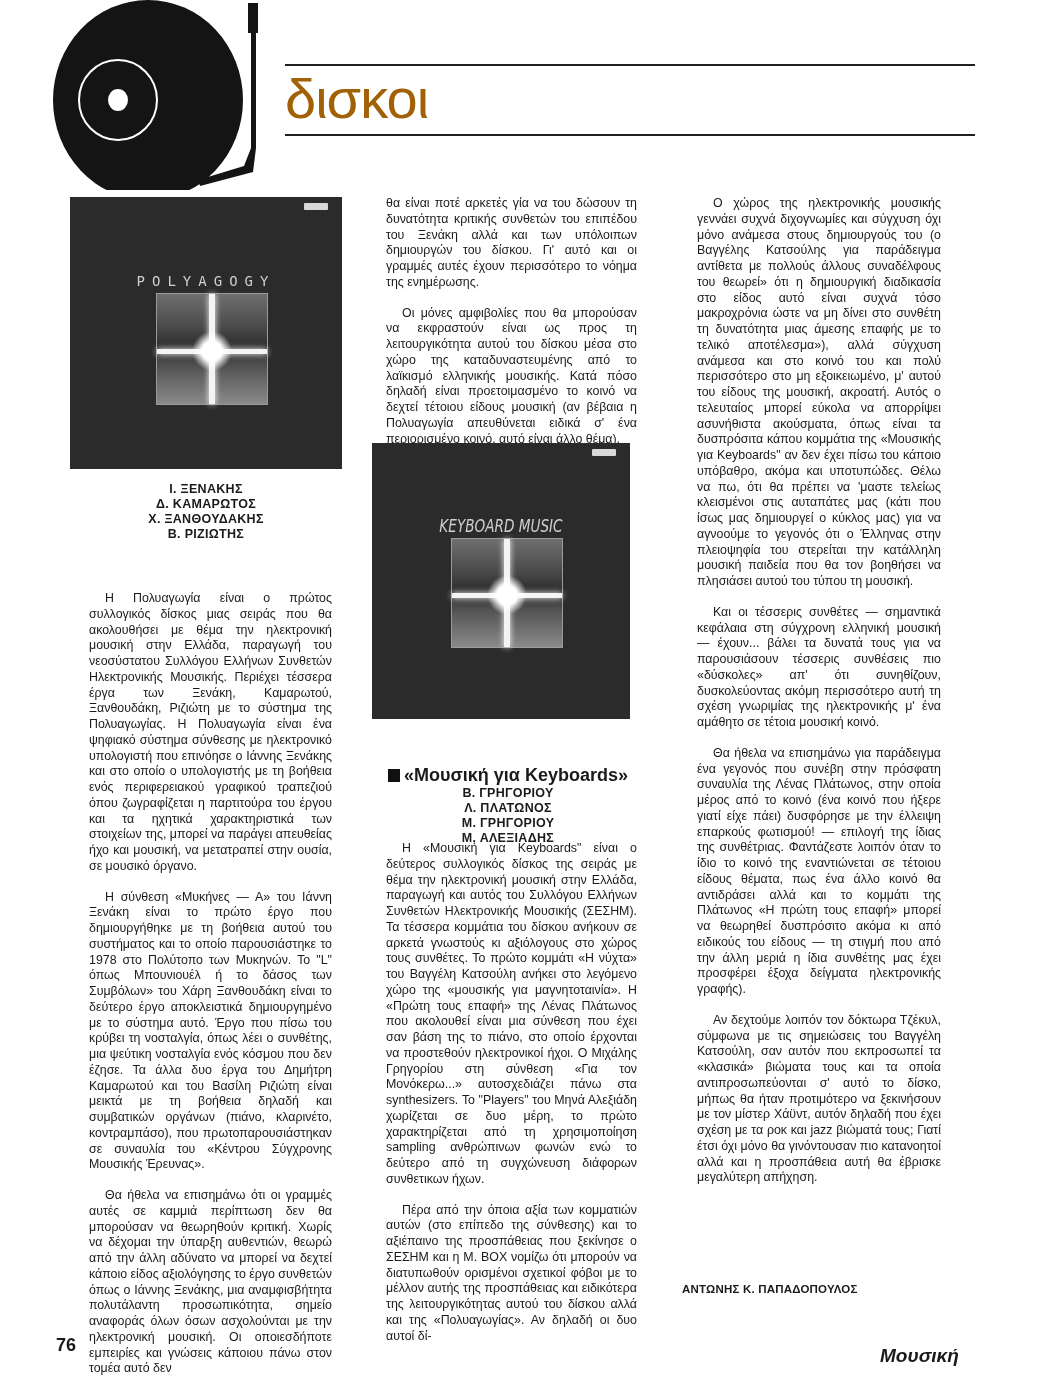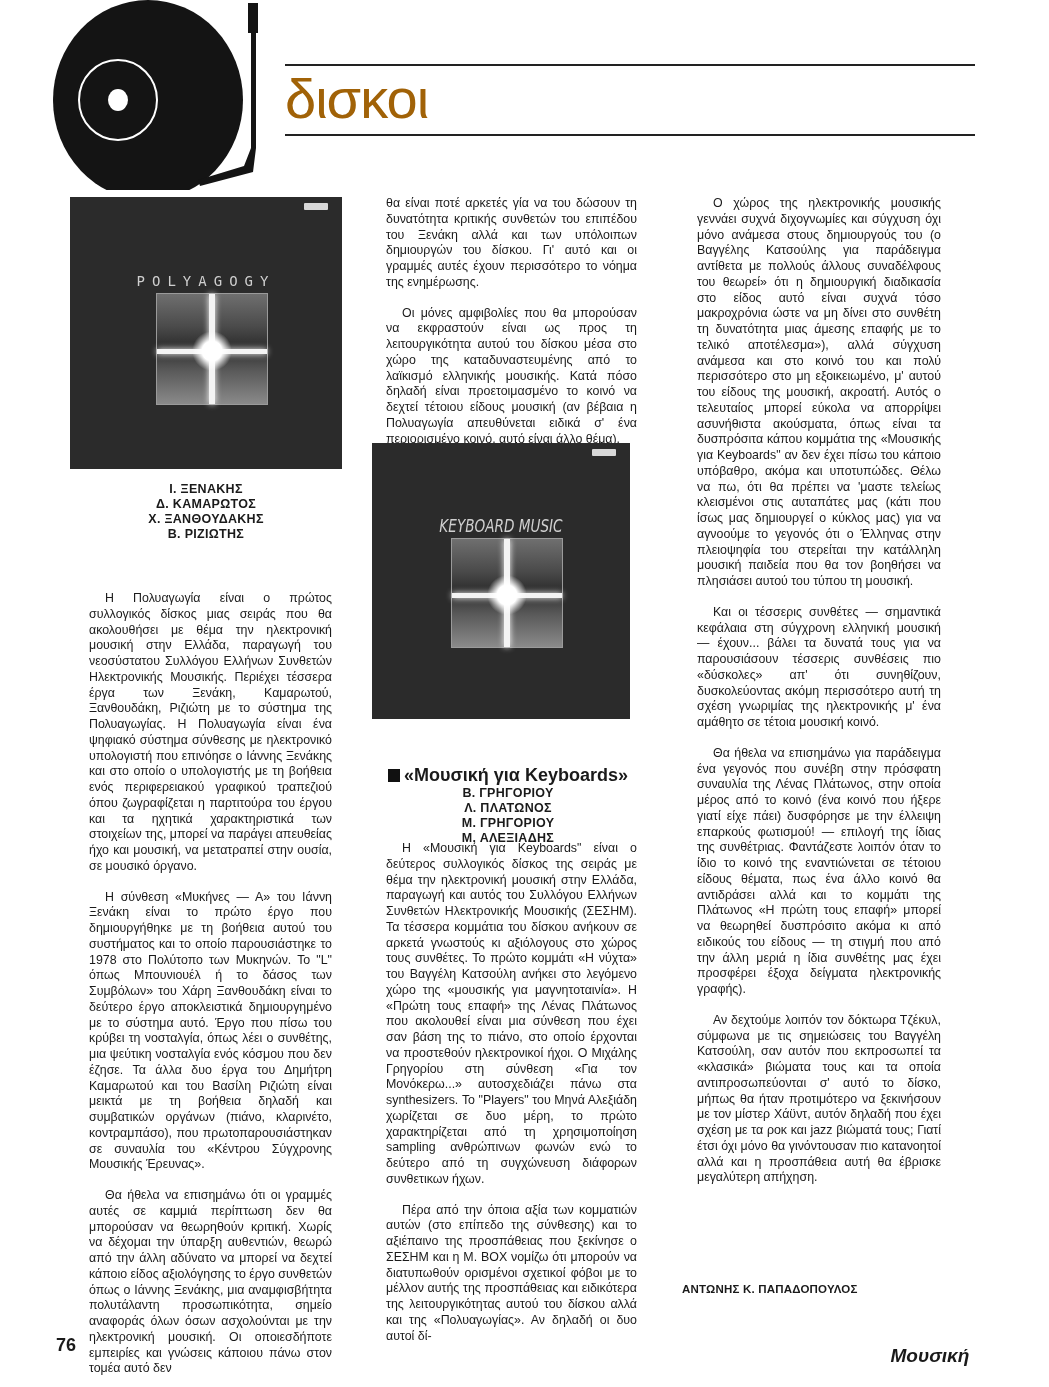--- a/index.html
+++ b/index.html
@@ -44,21 +44,21 @@
   .col { font-size:12.4px; line-height:15.75px; text-align:justify; color:#1a1a1a; }
   .col p { margin:15px; text-indent:16px; }
   .col p.cont { text-indent:0; }
   #col1 { left:74px; top:576px; width:273px; }
   #col2a { left:371px; top:181px; width:281px; }
   #col2b { left:371px; top:826px; width:281px; }
   #col3 { left:682px; top:181px; width:274px; }
   #signature { left:682px; top:1283px; width:274px; text-align:left; font-weight:bold; font-size:11.5px; letter-spacing:0.2px; }
 
   #page-number { left:56px; top:1335px; font-weight:bold; font-size:18px; }
-  #magazine-name { left:880px; top:1345px; width:100px; text-align:center; font-weight:bold; font-style:italic; font-size:19px; }
+  #magazine-name { left:880px; top:1345px; width:100px; text-align:left; font-weight:bold; font-style:italic; font-size:19px; }
 </style>
 </head>
 <body>
 
 <svg id="logo" class="abs" viewBox="0 0 235 190">
   <ellipse cx="100" cy="100" rx="95" ry="100" fill="#141414"></ellipse>
   <ellipse cx="70" cy="100" rx="39" ry="40" fill="none" stroke="#fff" stroke-width="2"></ellipse>
   <ellipse cx="70" cy="100" rx="10" ry="11" fill="#fff"></ellipse>
   <rect x="200" y="3" width="10" height="30" fill="#141414"></rect>
   <rect x="203" y="28" width="5" height="120" fill="#141414"></rect>

